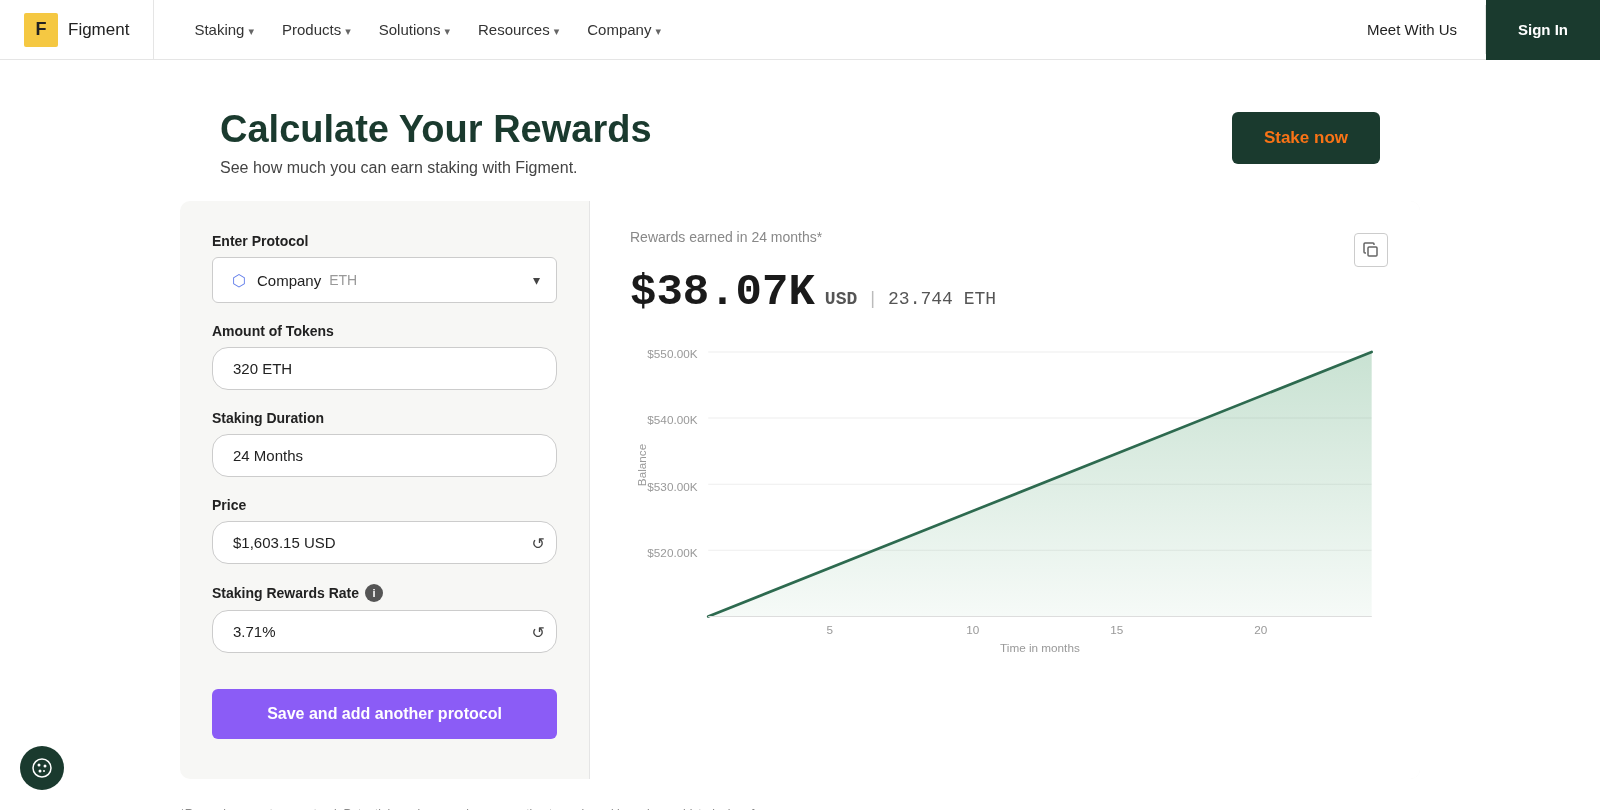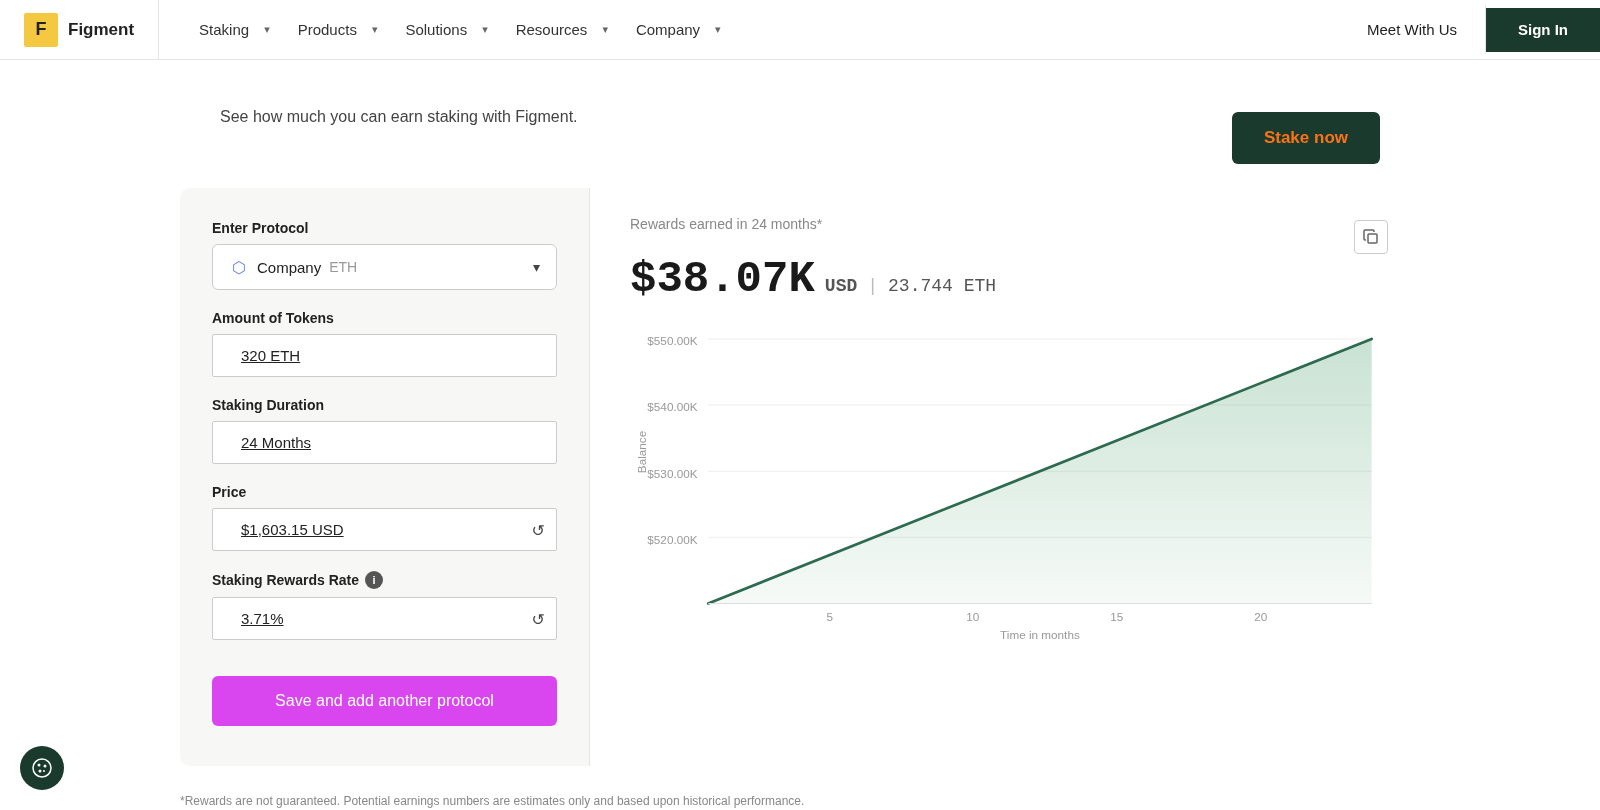--- a/index.html
+++ b/index.html
@@ -12,39 +12,39 @@
     }
     .nav-logo {
       display: flex; align-items: center; gap: 10px;
       padding: 0 24px; border-right: 1px solid #e5e5e5; height: 100%; min-width: 150px;
     }
     .logo-box {
       width: 34px; height: 34px; background: #f5c842;
       display: flex; align-items: center; justify-content: center;
       font-weight: 800; font-size: 18px; color: #222; border-radius: 2px;
     }
-    .nav-brand { font-size: 17px; font-weight: 700; color: #222; }
+    .nav-brand { font-size: 17px; font-weight: 400; color: #222; }
     .nav-links {
       display: flex; align-items: center; gap: 28px;
       flex: 1; padding: 0 40px;
     }
     .nav-link {
       font-size: 15px; color: #333; cursor: pointer;
-      display: flex; align-items: center; gap: 15px;
+      display: flex; align-items: flex-end; gap: 4px;
       text-decoration: none;
     }
     .chevron { font-size: 11px; color: #666; }
     .nav-actions { display: flex; align-items: center; gap: 0; }
     .nav-meet {
       padding: 0 28px; height: 49px; display: flex; align-items: center;
       font-size: 15px; font-weight: 500; cursor: pointer; border-right: 1px solid #e5e5e5;
       color: #222;
     }
     .nav-signin {
-      padding: 8px 32px; height: 44px; display: flex; align-items: center;
+      padding: 8px 32px; height: 60px; display: flex; align-items: center;
       background: #1a3a2e; color: #fff; font-size: 15px; font-weight: 600;
       cursor: pointer;
     }
 
     
     .hero {
       display: flex; align-items: flex-start; justify-content: space-between;
       padding: 48px 220px 24px 220px;
     }
     .hero-text h1 {
@@ -91,37 +91,36 @@
     .protocol-select-inner {
       display: flex; align-items: center; gap: 8px;
     }
     .eth-icon {
       width: 20px; height: 20px;
       display: inline-flex; align-items: center; justify-content: center;
       color: #627eea; font-size: 16px;
     }
     .select-chevron { color: #444; font-size: 14px; }
     .text-input {
-      width: 100%; padding: 12px 28px; border: 1.5px solid #ccc;
-      border-radius: 2px; background: #fff; font-size: 15px; color: #222;
+      width: 100%; padding: 12px 20px; border: 1.5px solid #ccc;
+      border-radius: 16px; background: #fff; font-size: 15px; color: #222;
       outline: none;
-      text-decoration: underline;
     }
     .input-with-refresh {
       position: relative;
     }
     .input-with-refresh .text-input { padding-right: 44px; }
     .refresh-btn {
       position: absolute; right: 12px; top: 50%; transform: translateY(-50%);
       background: none; border: none; cursor: pointer; color: #444; font-size: 16px;
     }
 
     .save-btn {
-      width: 100%; padding: 16px; background: #d946ef; color: #fff;
-      border: none; border-radius: 6px; font-size: 16px; font-weight: 400;
+      width: 100%; padding: 16px; background: #8b5cf6; color: #fff;
+      border: none; border-radius: 6px; font-size: 16px; font-weight: 700;
       cursor: pointer; margin-top: 16px;
     }
 
     
     .right-panel {
       flex: 1; padding: 28px 32px 32px 40px; background: #fff; position: relative;
     }
     .rewards-header {
       display: flex; align-items: flex-start; justify-content: space-between;
     }
@@ -192,20 +191,21 @@
     </a>
   </div>
   <div class="nav-actions">
     <div class="nav-meet">Meet With Us</div>
     <div class="nav-signin">Sign In</div>
   </div>
 </nav>
 
 <div class="hero">
   <div class="hero-text">
+    <h1>Calculate Your Rewards</h1>
     <p>See how much you can earn staking with Figment.</p>
   </div>
   <button class="stake-now-btn">Stake now</button>
 </div>
 
 <div class="calc-wrapper">
 
   <div class="left-panel">
 
     <div class="field-group">

